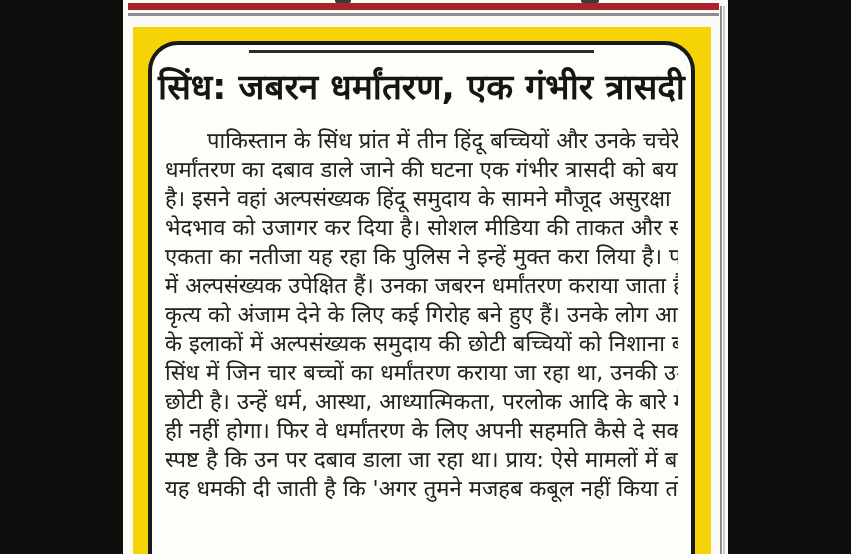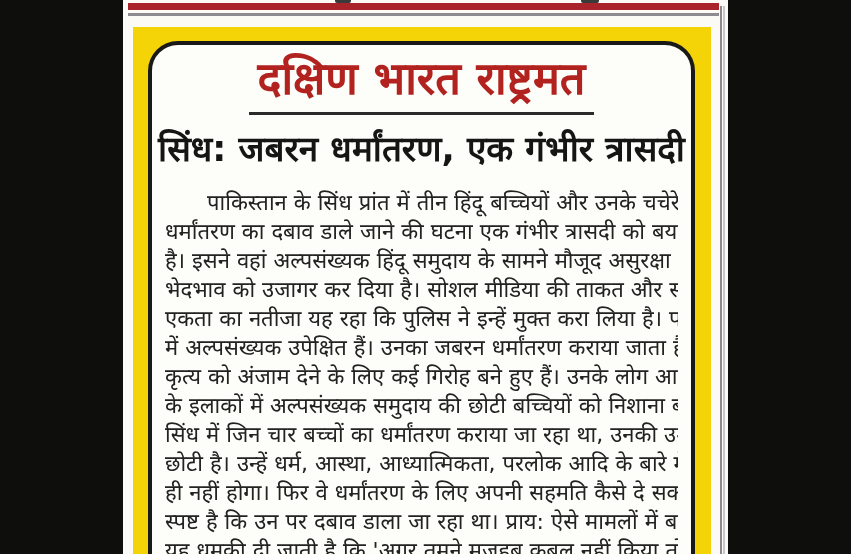--- a/index.html
+++ b/index.html
@@ -134,21 +134,20 @@
 <div class="stage">
   <div class="page">
     <div class="smudge s1"></div>
     <div class="smudge s2"></div>
     <div class="rule-red"></div>
     <div class="rule-gray"></div>
     <div class="col-rule"></div>
 
     <div class="yellow-frame">
       <div class="article-box">
-        <div class="masthead">दक्षिण भारत राष्ट्रमत</div>
         <div class="masthead-underline"></div>
         <div class="headline">सिंध: जबरन धर्मांतरण, एक गंभीर त्रासदी</div>
 
         <div class="article-body">
           <div class="body-line first">पाकिस्तान के सिंध प्रांत में तीन हिंदू बच्चियों और उनके चचेरे भाई पर</div>
           <div class="body-line">धर्मांतरण का दबाव डाले जाने की घटना एक गंभीर त्रासदी को बयान करती</div>
           <div class="body-line">है। इसने वहां अल्पसंख्यक हिंदू समुदाय के सामने मौजूद असुरक्षा और</div>
           <div class="body-line">भेदभाव को उजागर कर दिया है। सोशल मीडिया की ताकत और सामाजिक</div>
           <div class="body-line">एकता का नतीजा यह रहा कि पुलिस ने इन्हें मुक्त करा लिया है। पाकिस्तान</div>
           <div class="body-line">में अल्पसंख्यक उपेक्षित हैं। उनका जबरन धर्मांतरण कराया जाता है। इस</div>

